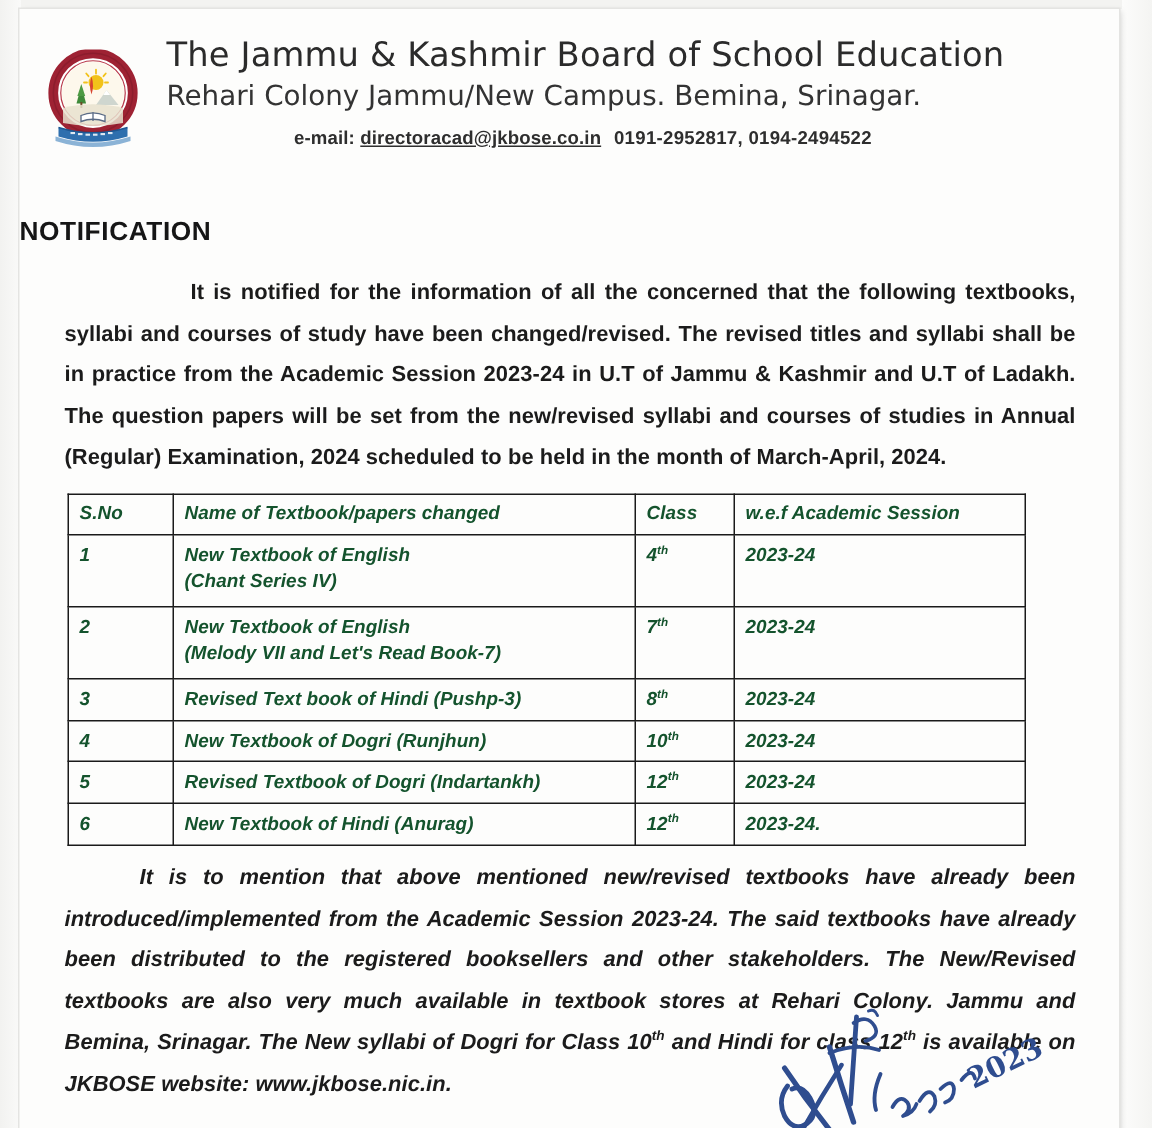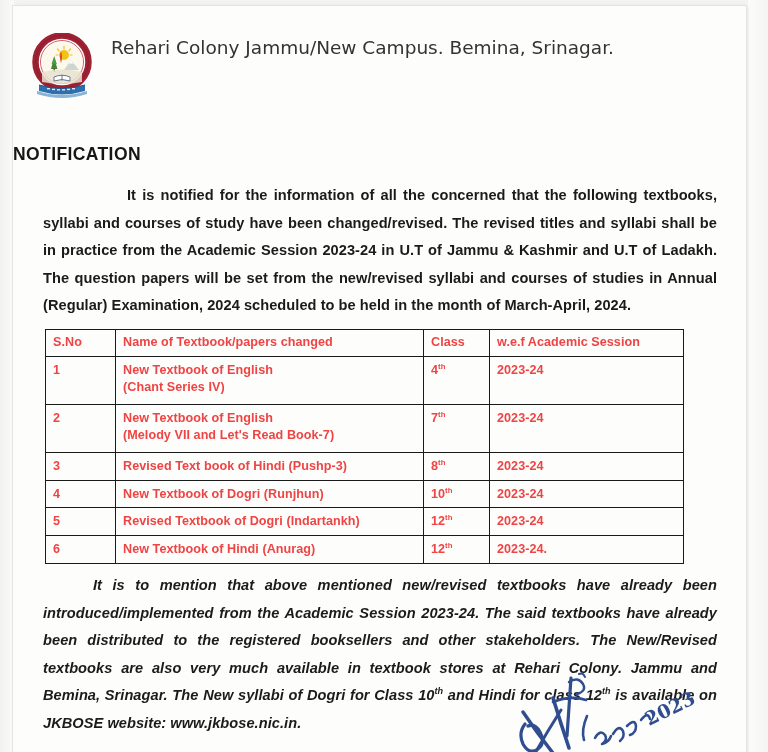--- a/index.html
+++ b/index.html
@@ -78,21 +78,21 @@
     letter-spacing: 0.1px;
     line-height: 1.18;
     white-space: nowrap;
   }
   .org-sub {
     font-family: "DejaVu Sans", sans-serif;
     font-size: 18.5px;
     font-weight: 400;
     color: #333333;
     line-height: 1.25;
-    margin-top: 12px;
+    margin-top: 2px;
     white-space: nowrap;
   }
   .org-email {
     font-family: "Liberation Sans", sans-serif;
     font-size: 12.4px;
     font-weight: 700;
     color: #2e2e2e;
     margin-top: 9px;
     margin-left: 85px;
     letter-spacing: 0.1px;
@@ -156,21 +156,22 @@
     width: 606px;
     border-collapse: collapse;
     table-layout: fixed;
     font-family: "Liberation Sans", sans-serif;
   }
   table.notif-table th,
   table.notif-table td {
     border: 1.7px solid #1a1a1a;
     padding: 0;
     vertical-align: top;
-    color: #ef4444;
+    color: #14532d;
+    font-style: italic;
   }
   table.notif-table th {
     font-size: 12.6px;
     font-weight: 800;
     text-align: left;
     padding: 5px 0 6px 7px;
     letter-spacing: 0.05px;
     line-height: 1.2;
   }
   table.notif-table td {
@@ -253,21 +254,27 @@
             <rect x="26" y="56.1" width="3" height="1.4"></rect>
             <rect x="31" y="56.1" width="3" height="1.4"></rect>
             <rect x="36" y="55.7" width="3" height="1.4"></rect>
             <rect x="41" y="55" width="3" height="1.4"></rect>
           </g>
           <path d="M6 58 q25 8 50 0 l0 3 q-25 8 -50 0 z" fill="#5a93c6" opacity="0.7"></path>
         </svg>
       </div>
 
       <div class="org-block">
+        <div class="org-title">The Jammu &amp; Kashmir Board of School Education</div>
         <div class="org-sub">Rehari Colony Jammu/New Campus. Bemina, Srinagar.</div>
+        <div class="org-email">
+          <span>e-mail:</span>
+          <span class="mail-link">directoracad@jkbose.co.in</span>
+          <span class="phones">0191-2952817, 0194-2494522</span>
+        </div>
       </div>
     </div>
 
     <div class="notif-title">NOTIFICATION</div>
 
     <div class="para para-1">It is notified for the information of all the concerned that the following textbooks, syllabi and courses of study have been changed/revised. The revised titles and syllabi shall be in practice from the Academic Session 2023-24 in U.T of Jammu &amp; Kashmir and U.T of Ladakh. The question papers will be set from the new/revised syllabi and courses of studies in Annual (Regular) Examination, 2024 scheduled to be held in the month of March-April, 2024.</div>
 
     <div class="tbl-wrap">
       <table class="notif-table">
         <thead>

